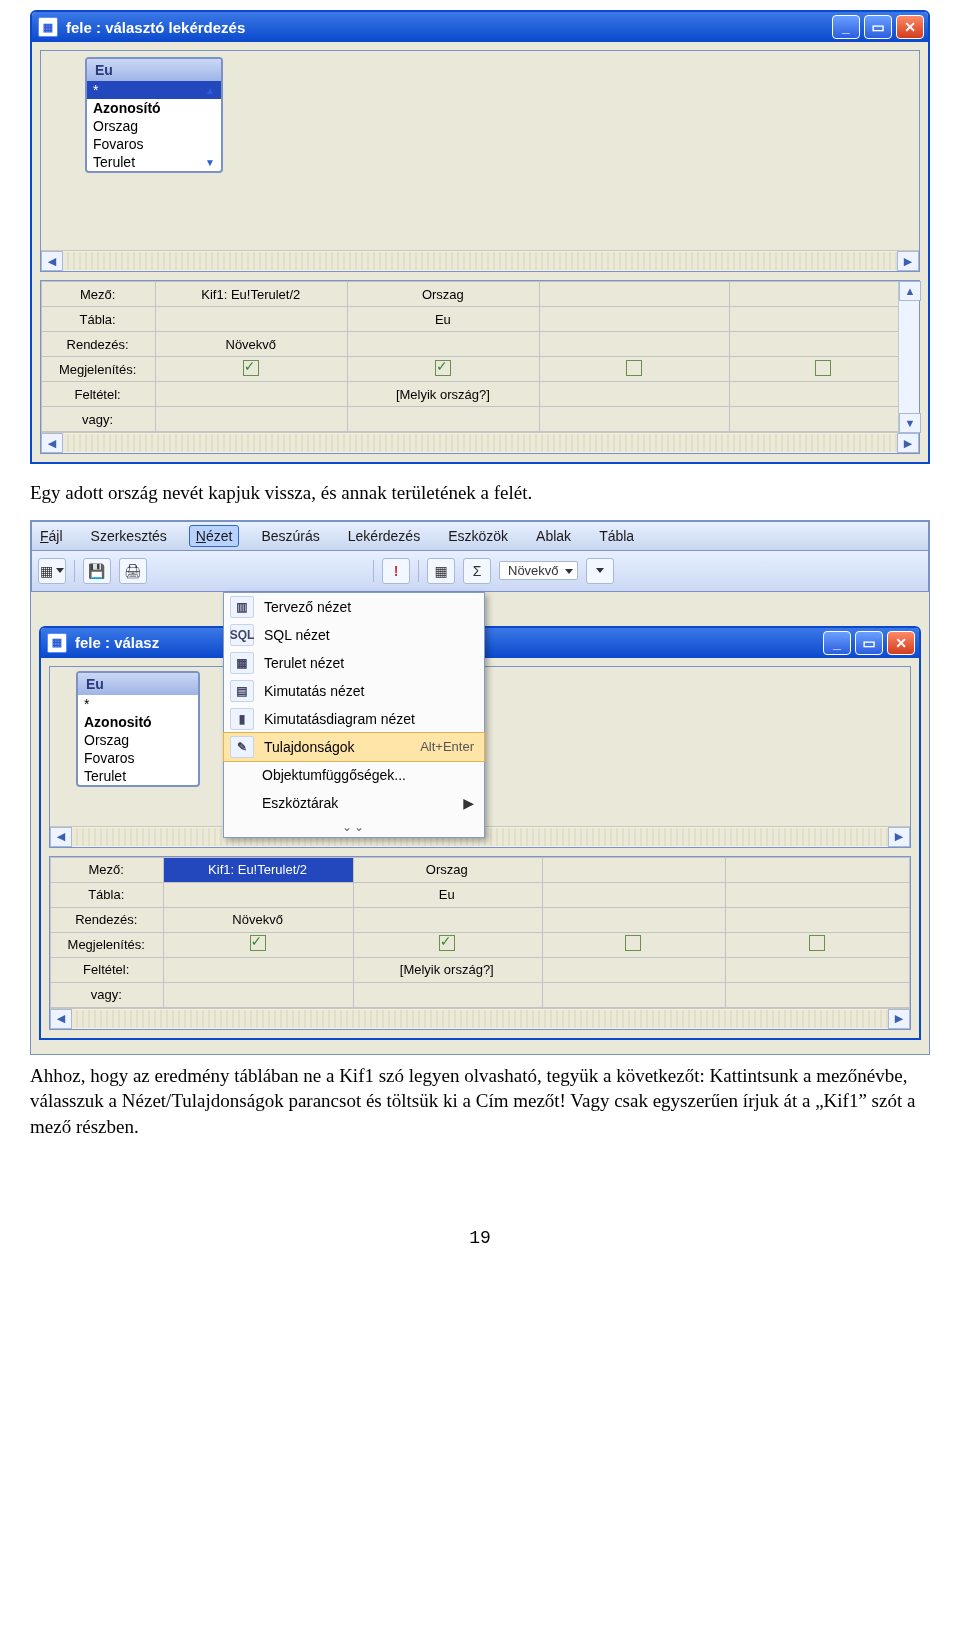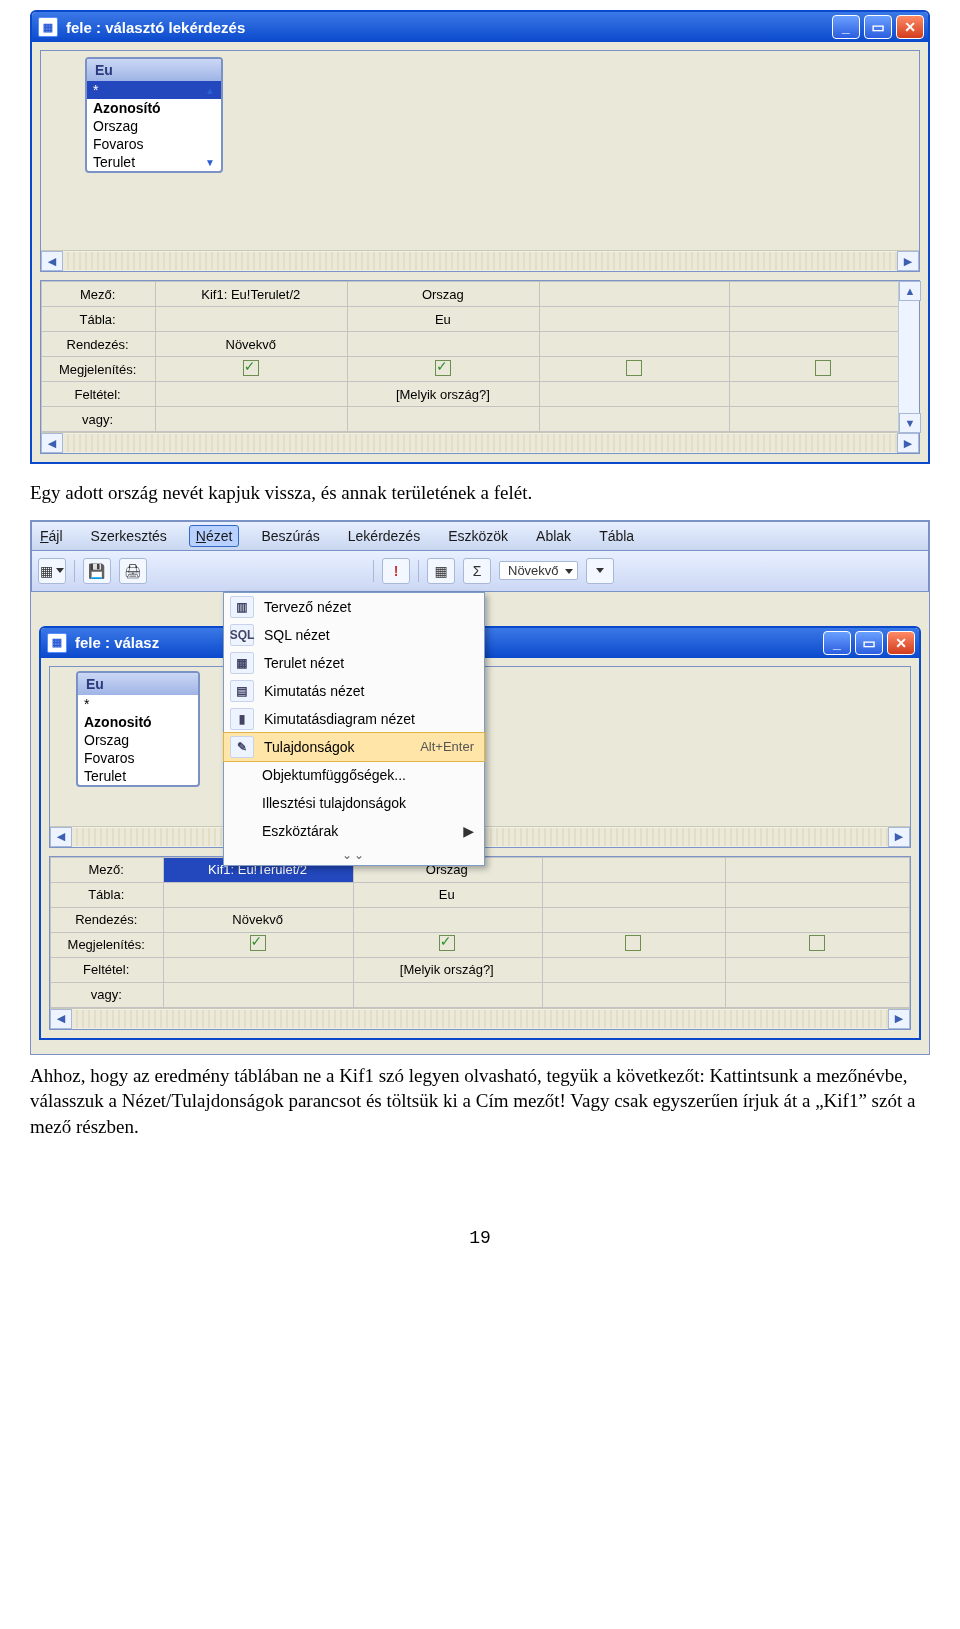--- a/index.html
+++ b/index.html
@@ -242,24 +242,20 @@
           <span class="icon-cell">✎</span>
           <span class="lbl">Tulajdonságok</span>
           <span class="shortcut">Alt+Enter</span>
         </div>
         <div class="row">
           <span class="spacer"></span>
           <span class="lbl">Objektumfüggőségek...</span>
         </div>
         <div class="row">
           <span class="spacer"></span>
-          <span class="lbl">Illesztési tulajdonságok</span>
-        </div>
-        <div class="row">
-          <span class="spacer"></span>
           <span class="lbl">Eszköztárak</span>
           <span class="submenu-arrow">▶</span>
         </div>
         <div class="divline">
             <span class="chev">⌄⌄</span>
           </div>
       </div>
 
       <div class="window" style="margin:28px 2px 6px 2px;">
         <div class="titlebar">

